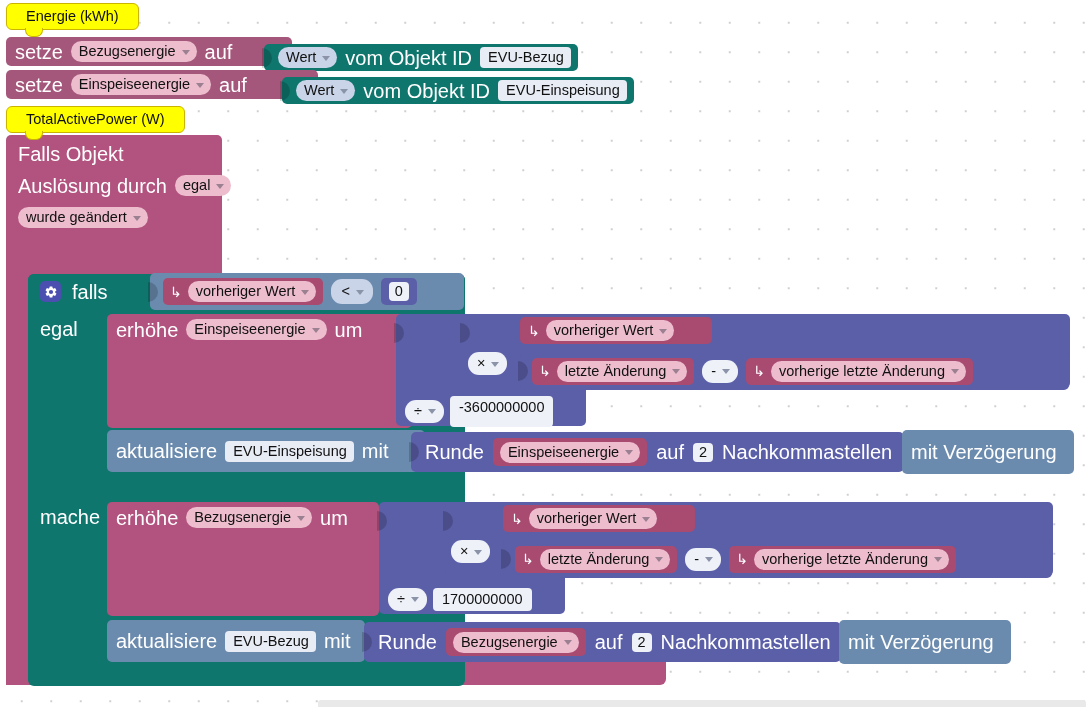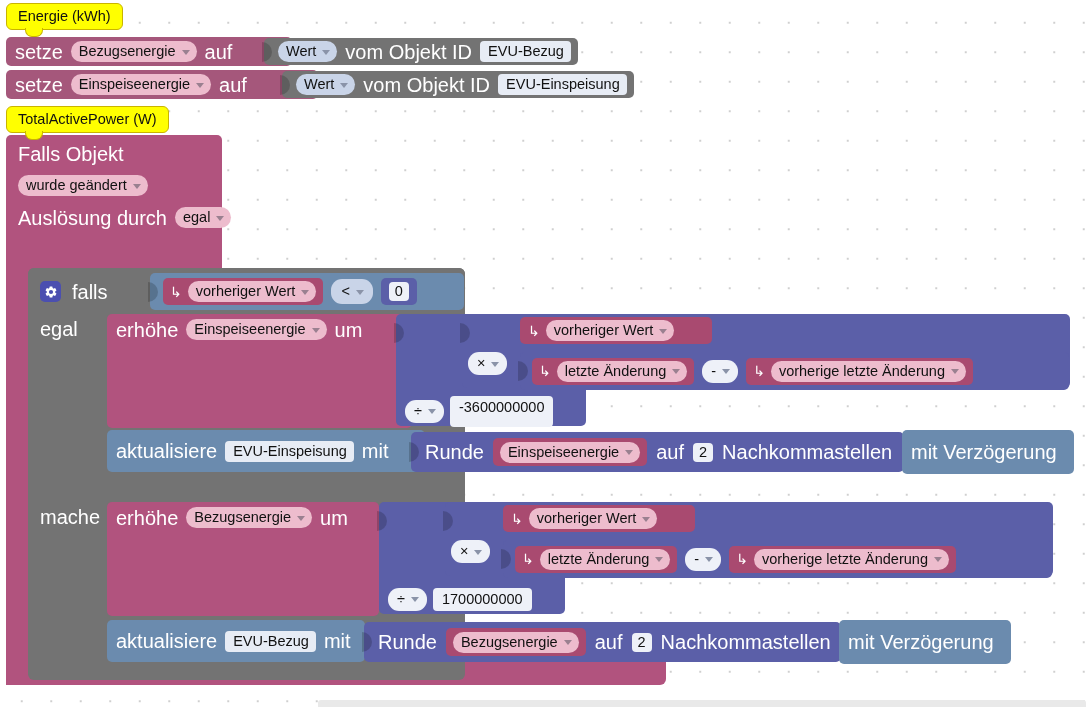--- a/index.html
+++ b/index.html
@@ -36,33 +36,33 @@
   .caret.blue{border-top-color:#8a93a8;}
   .num{
     display:inline-flex;align-items:center;justify-content:center;
     background:#eef1f8;border-radius:4px;color:#111;font-size:14.5px;
     padding:1px 6px 2px;
   }
 
   
   .hat{
     background:#ffff00;border:1.5px solid #c9b400;border-radius:6px;
-    padding:4px 11px 5px;font-size:14.5px;color:#111;display:inline-block;
+    padding:4px 19px 5px;font-size:14.5px;color:#111;display:inline-block;
     position:absolute;white-space:nowrap;z-index:6;
   }
   .hat:after{
     content:"";position:absolute;left:18px;bottom:-8px;width:16px;height:8px;
     background:#ffff00;border-left:1.5px solid #c9b400;border-right:1.5px solid #c9b400;
     border-bottom:1.5px solid #c9b400;border-radius:0 0 7px 7px;
   }
 
   
   .c-mauve{background:#a5577b;}      
   .c-mauve2{background:#b1537e;}
-  .c-steel{background:#737373;}      
+  .c-steel{background:#0f766e;margin-top:6px;}      
   .c-steel2{background:#6b8bae;}
   .c-indigo{background:#5b5fa8;}     
   .c-crim{background:#a94a70;}       
 
   .round{border-radius:5px;}
   .slot{
     position:absolute;width:10px;height:20px;border-radius:0 10px 10px 0;
     background:rgba(0,0,0,.18);
   }
 
@@ -129,30 +129,30 @@
     </div>
   </div>
 
   <div class="hat" style="left:6px;top:106px;">TotalActivePower (W)</div>
 
   <div class="blk c-mauve2" style="left:6px;top:135px;width:216px;height:550px;border-radius:5px 5px 0 0;"></div>
   <div class="blk c-mauve2" style="left:6px;top:660px;width:660px;height:25px;border-radius:0 0 6px 6px;"></div>
 
   <div class="blk" style="left:18px;top:140px;width:200px;height:122px;">
     <div class="txt" style="padding-top:4px;">Falls Objekt</div>
-    <div style="margin-top:11px;">
-      <span class="field pinklt" style="border-radius:11px;">
-        <span>wurde geändert</span>
-          <i class="caret"></i>
-      </span>
-    </div>
     <div style="margin-top:11px;display:flex;align-items:center;gap:8px;">
       <span class="txt">Auslösung durch</span>
       <span class="field pinklt" style="border-radius:11px;">
         <span>egal</span>
+          <i class="caret"></i>
+      </span>
+    </div>
+    <div style="margin-top:11px;">
+      <span class="field pinklt" style="border-radius:11px;">
+        <span>wurde geändert</span>
           <i class="caret"></i>
       </span>
     </div>
   </div>
 
   <div class="blk c-steel" style="left:28px;top:268px;width:437px;height:412px;border-radius:6px;"></div>
   <div class="blk c-steel" style="left:28px;top:268px;width:437px;height:46px;border-radius:6px 6px 0 0;"></div>
 
   <div class="blk" style="left:40px;top:275px;width:420px;height:33px;">
     <div style="display:flex;align-items:center;gap:11px;height:100%;">

